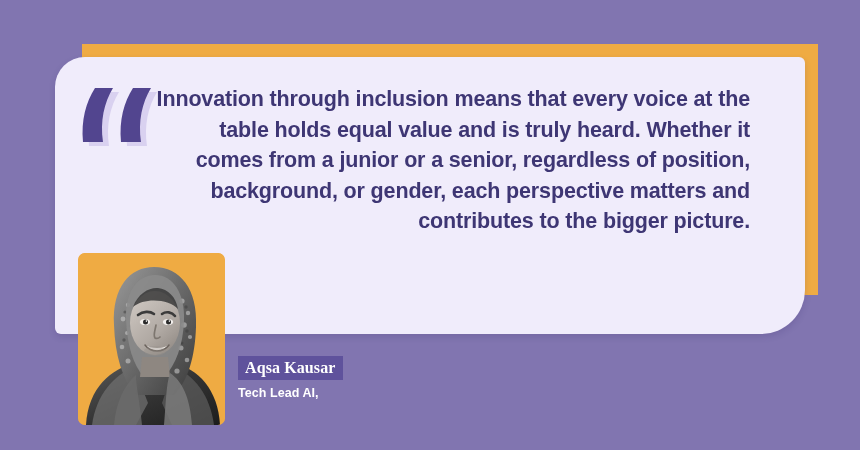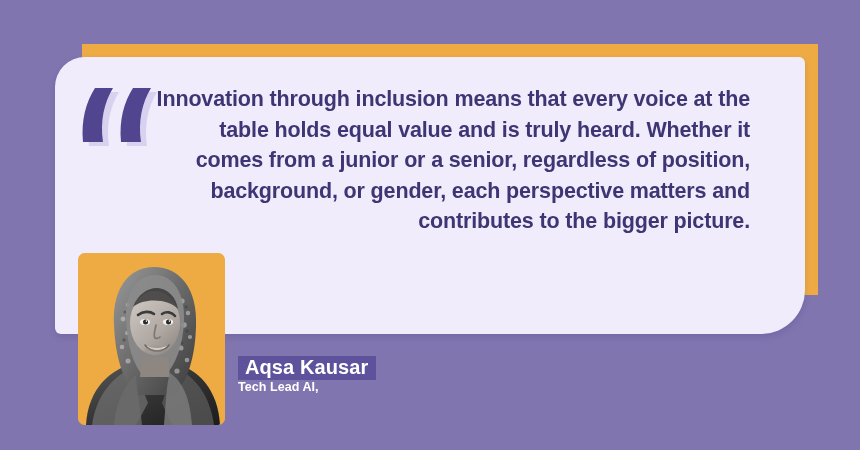--- a/index.html
+++ b/index.html
@@ -88,34 +88,35 @@
   #attribution {
     position: absolute;
     left: 238px;
     top: 356px;
     width: 260px;
   }
   #name-badge {
     display: inline-block;
     background: #5F529C;
     color: #FFFFFF;
-    font-size: 20px;
+    font-size: 16px;
     font-weight: 700;
     line-height: 23px;
     padding: 0 8px 1px 7px;
     letter-spacing: 0.1px;
+    font-family: Liberation Serif, serif;
   }
   .role-line {
     color: #FFFFFF;
     font-size: 12.5px;
     font-weight: 700;
     line-height: 15.5px;
     letter-spacing: 0.05px;
   }
-  #role-lines { }
+  #role-lines { margin-top: 6px; }
 </style>
 </head>
 <body>
 
 <div id="stage">
 
   <div id="accent-rect"></div>
 
   <div id="quote-card"></div>
 

